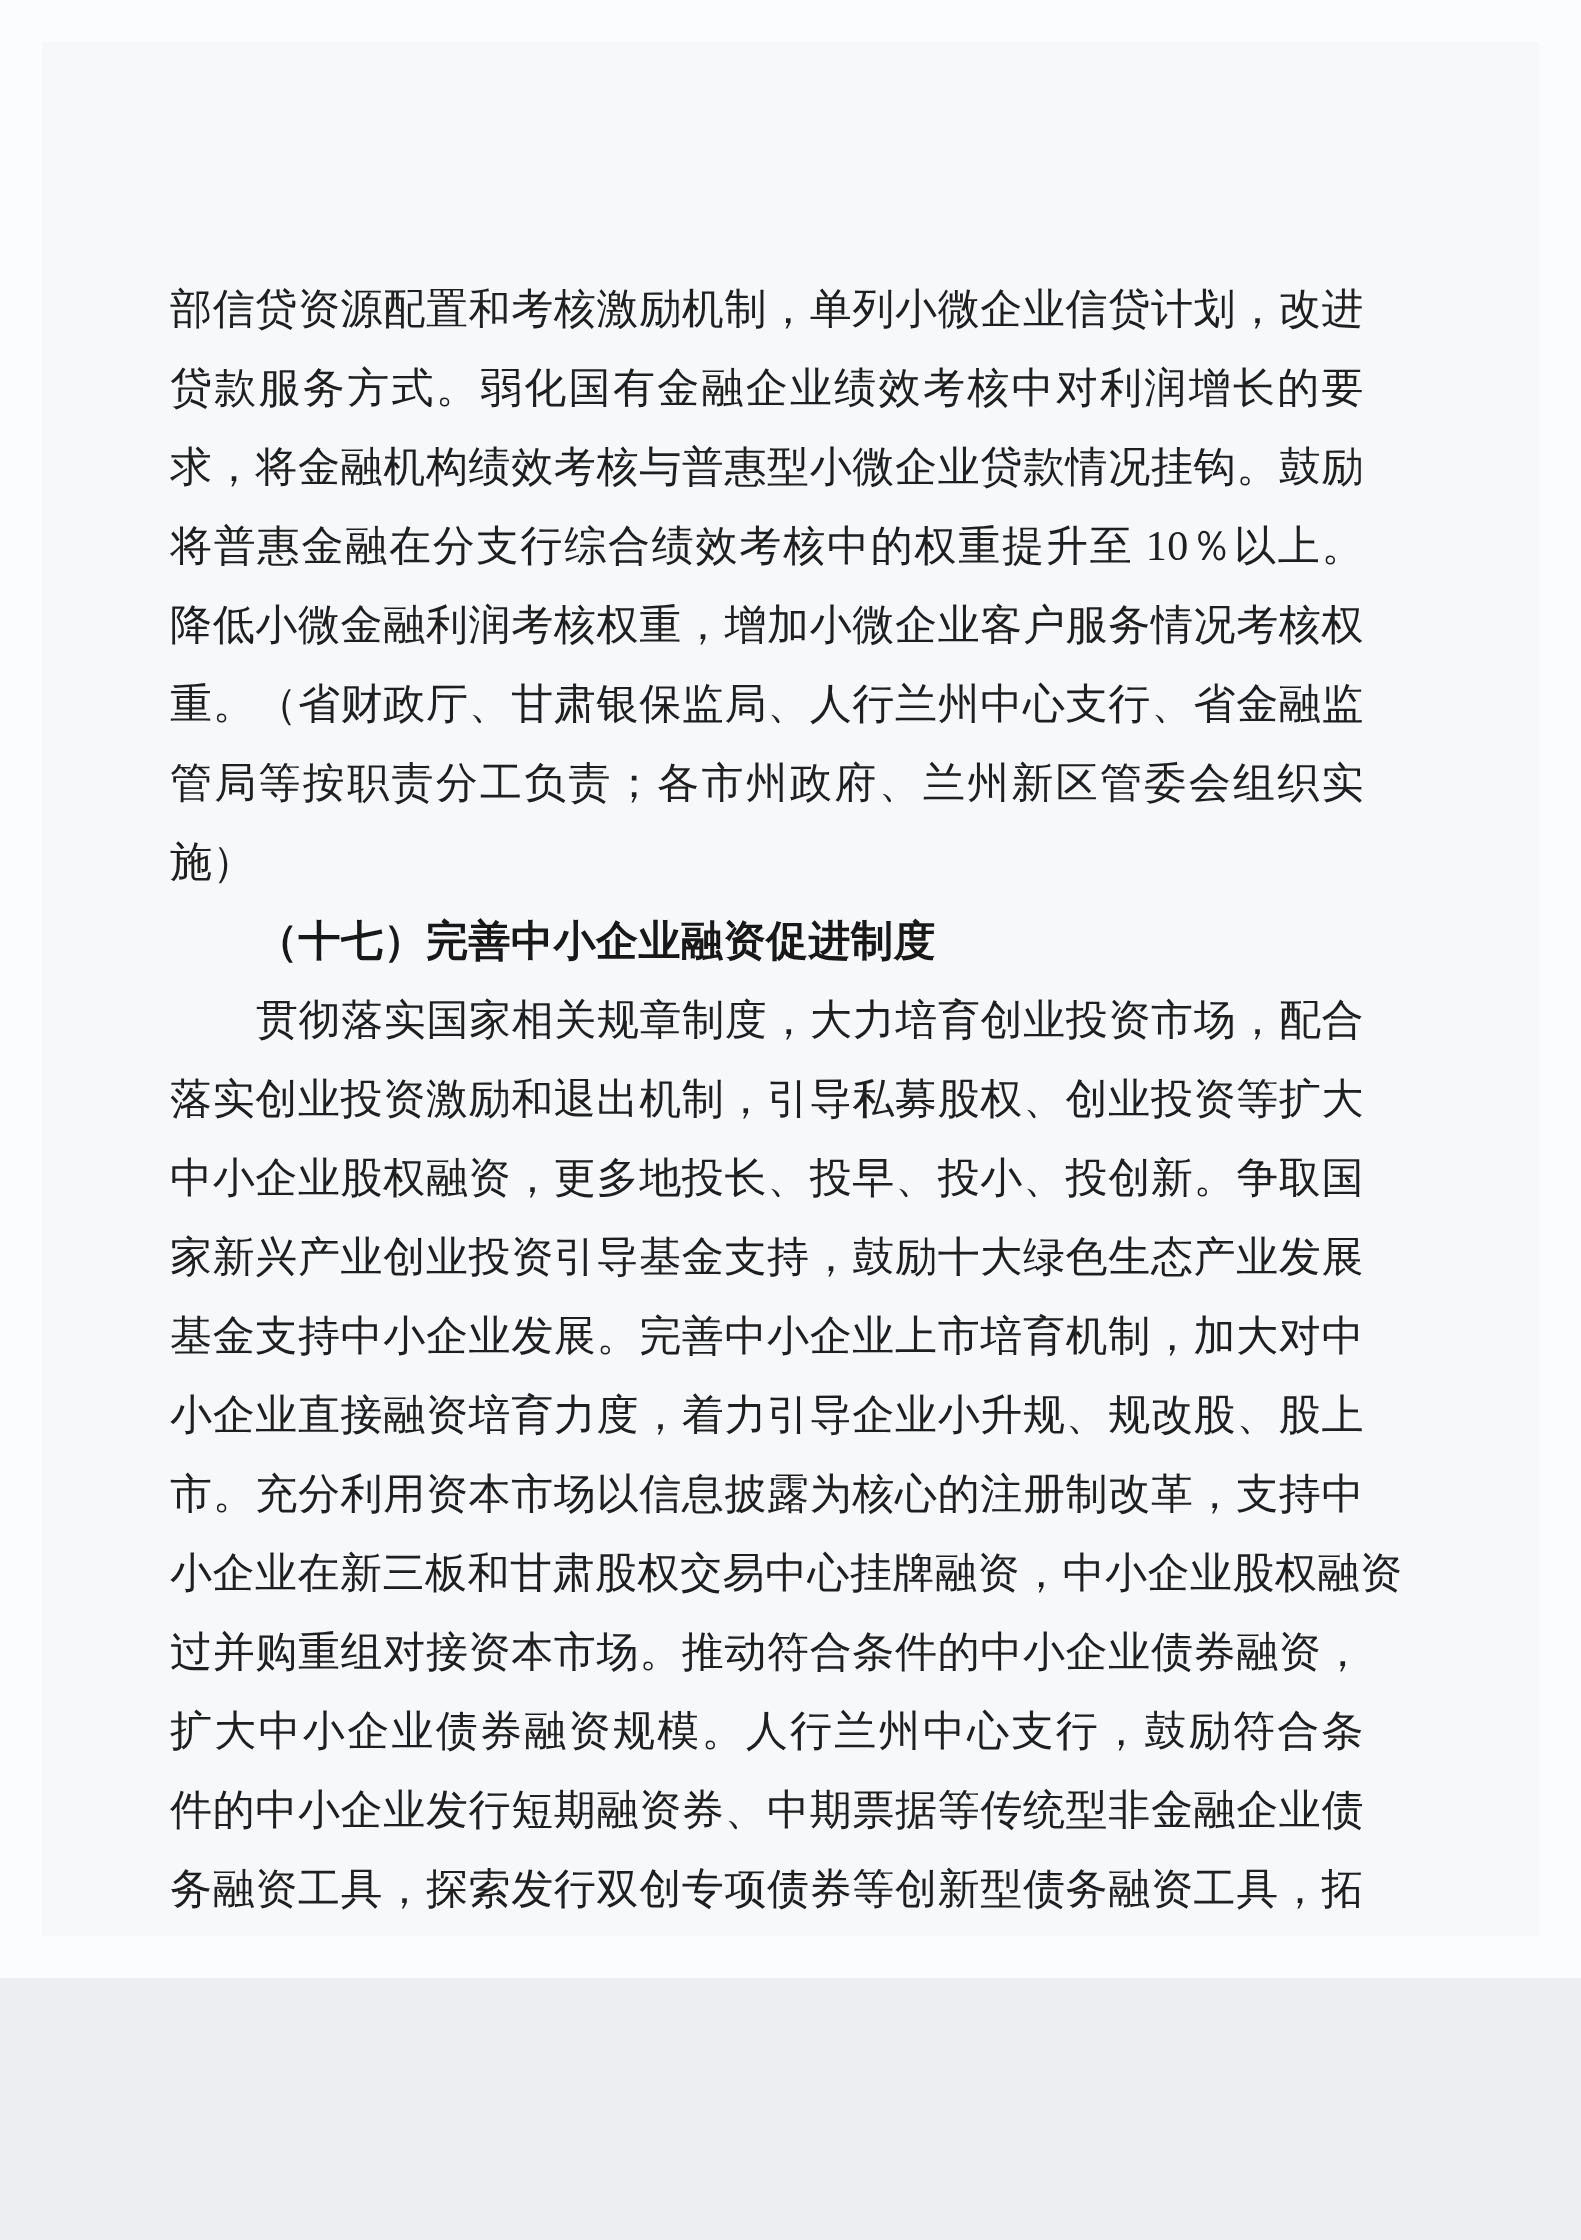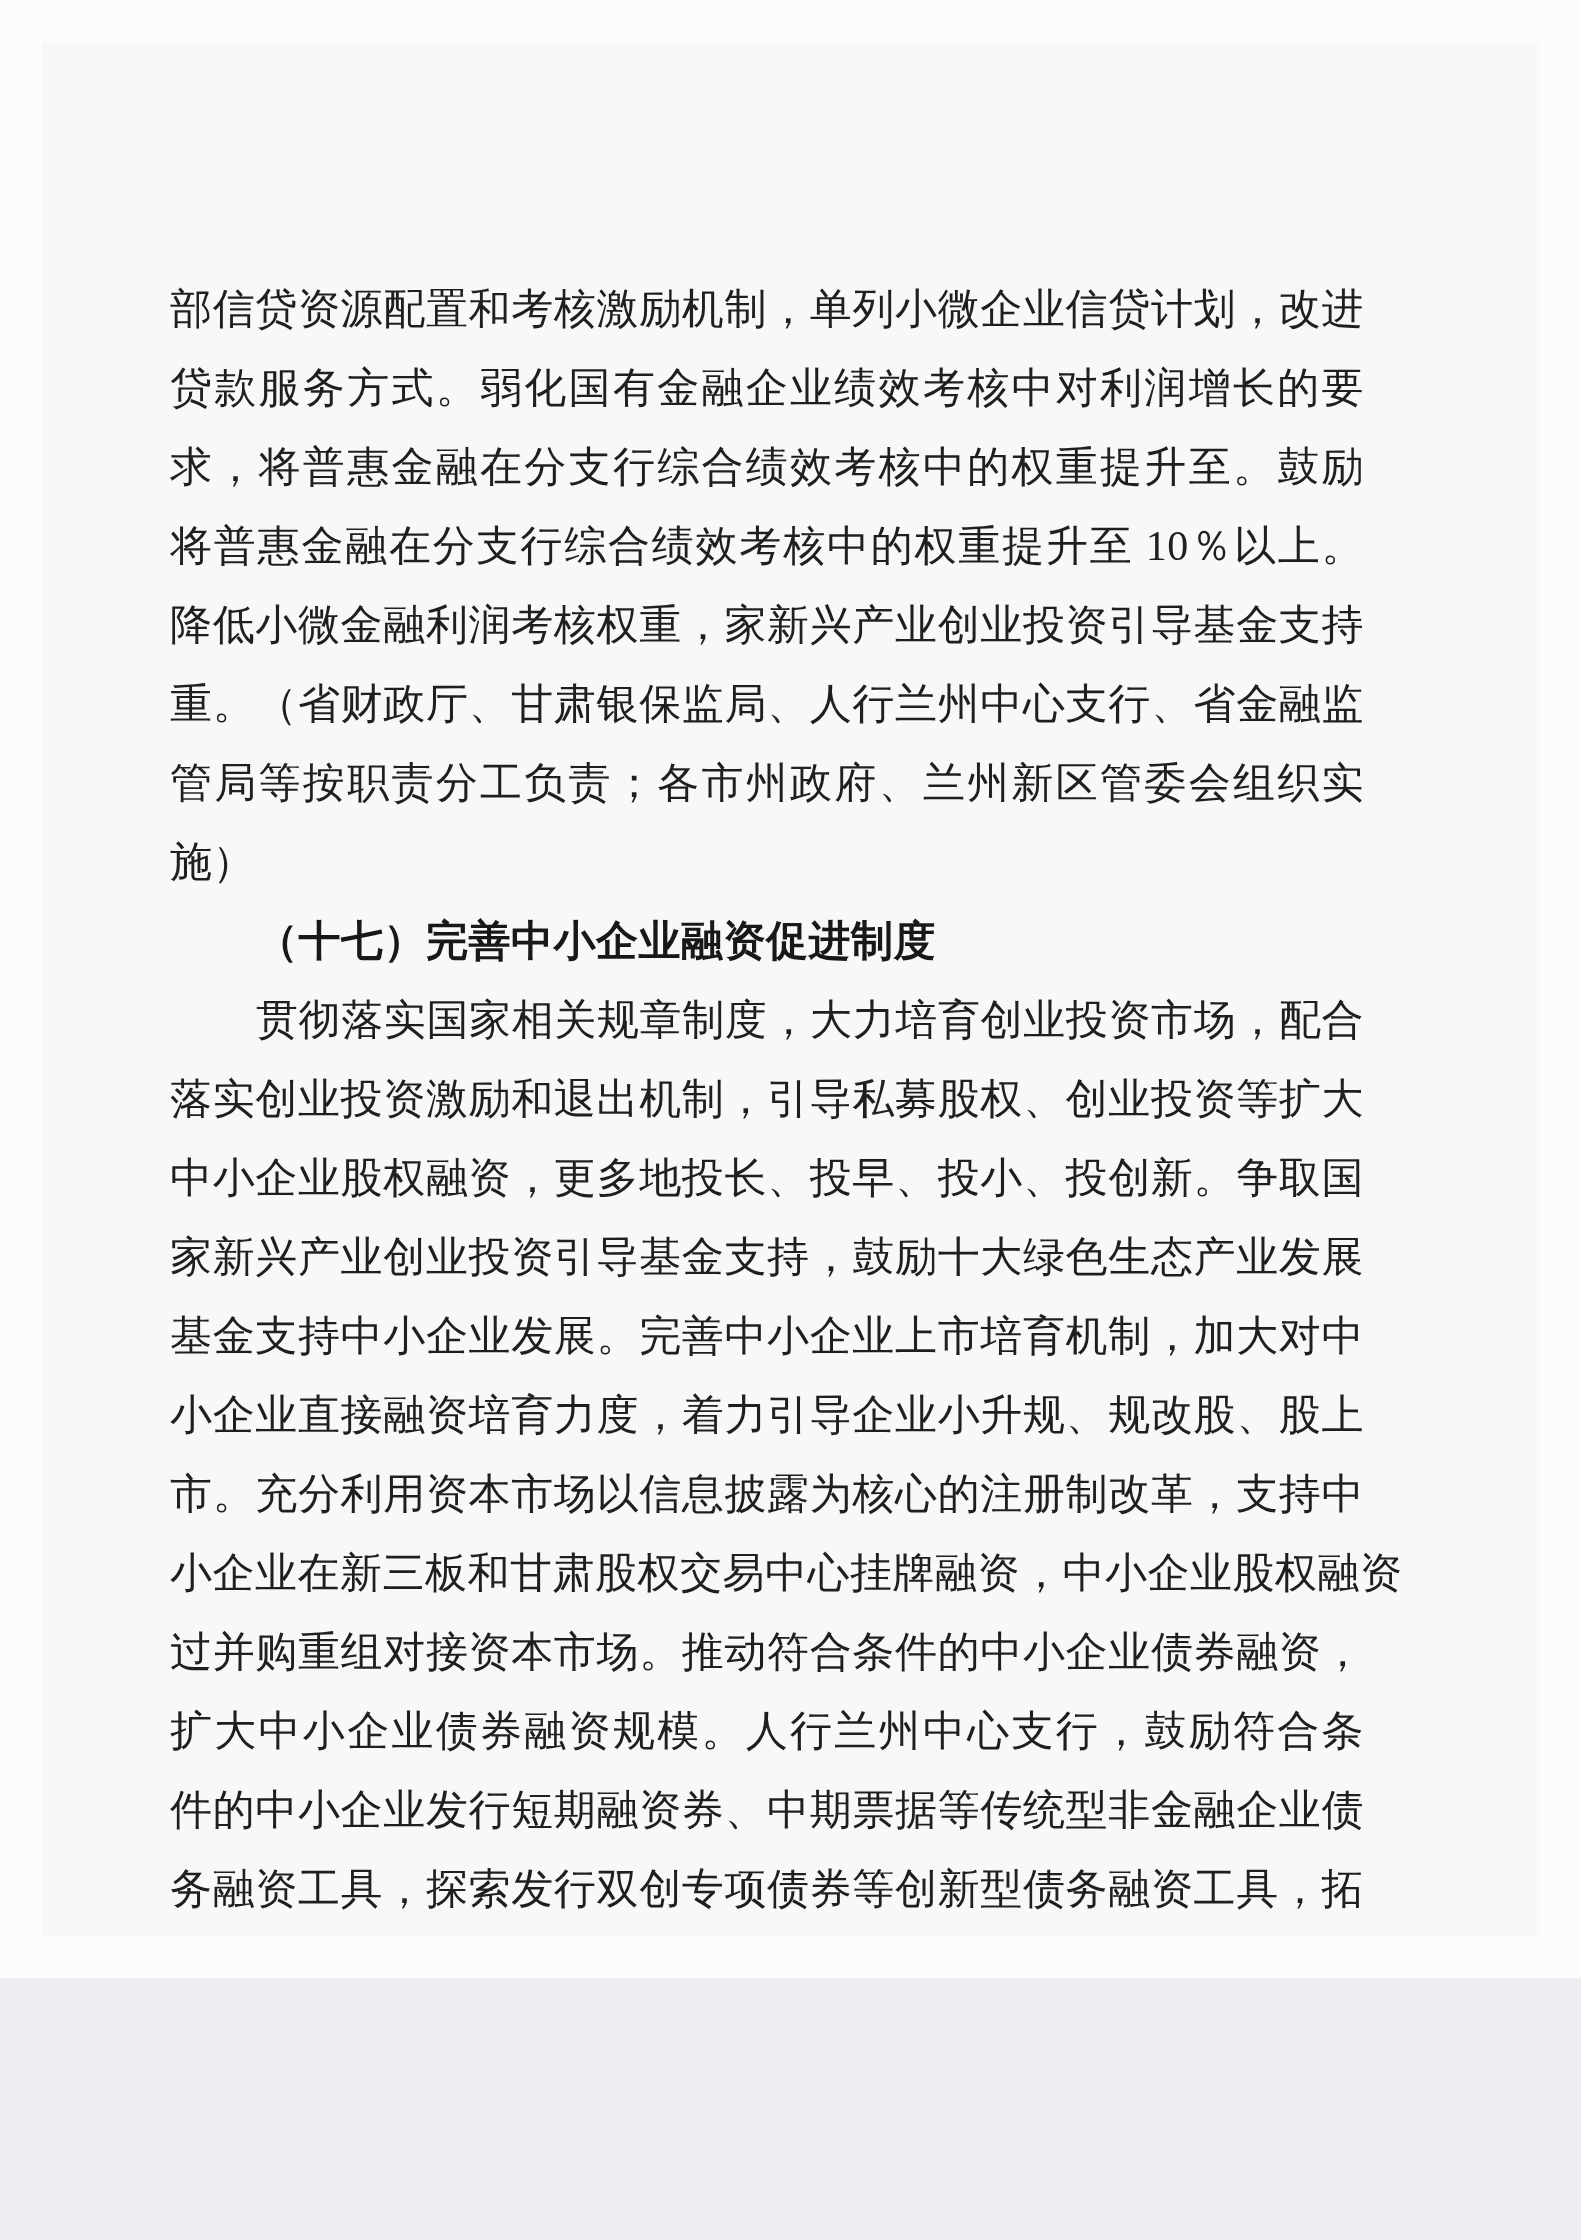--- a/index.html
+++ b/index.html
@@ -70,23 +70,23 @@
   }
 </style>
 </head>
 <body>
 
 <div class="page">
   <div class="text-block">
 
     <div class="line">部信贷资源配置和考核激励机制，单列小微企业信贷计划，改进</div>
     <div class="line">贷款服务方式。弱化国有金融企业绩效考核中对利润增长的要</div>
-    <div class="line">求，将普惠金融在分支行综合绩效考核中的权重提升至。鼓励</div>
+    <div class="line">求，将金融机构绩效考核与普惠型小微企业贷款情况挂钩。鼓励</div>
     <div class="line">将普惠金融在分支行综合绩效考核中的权重提升至 10％以上。</div>
-    <div class="line">降低小微金融利润考核权重，家新兴产业创业投资引导基金支持</div>
+    <div class="line">降低小微金融利润考核权重，增加小微企业客户服务情况考核权</div>
     <div class="line">重。（省财政厅、甘肃银保监局、人行兰州中心支行、省金融监</div>
     <div class="line">管局等按职责分工负责；各市州政府、兰州新区管委会组织实</div>
     <div class="line short">施）</div>
 
     <div class="line heading">（十七）完善中小企业融资促进制度</div>
 
     <div class="line indent">贯彻落实国家相关规章制度，大力培育创业投资市场，配合</div>
     <div class="line">落实创业投资激励和退出机制，引导私募股权、创业投资等扩大</div>
     <div class="line">中小企业股权融资，更多地投长、投早、投小、投创新。争取国</div>
     <div class="line">家新兴产业创业投资引导基金支持，鼓励十大绿色生态产业发展</div>

